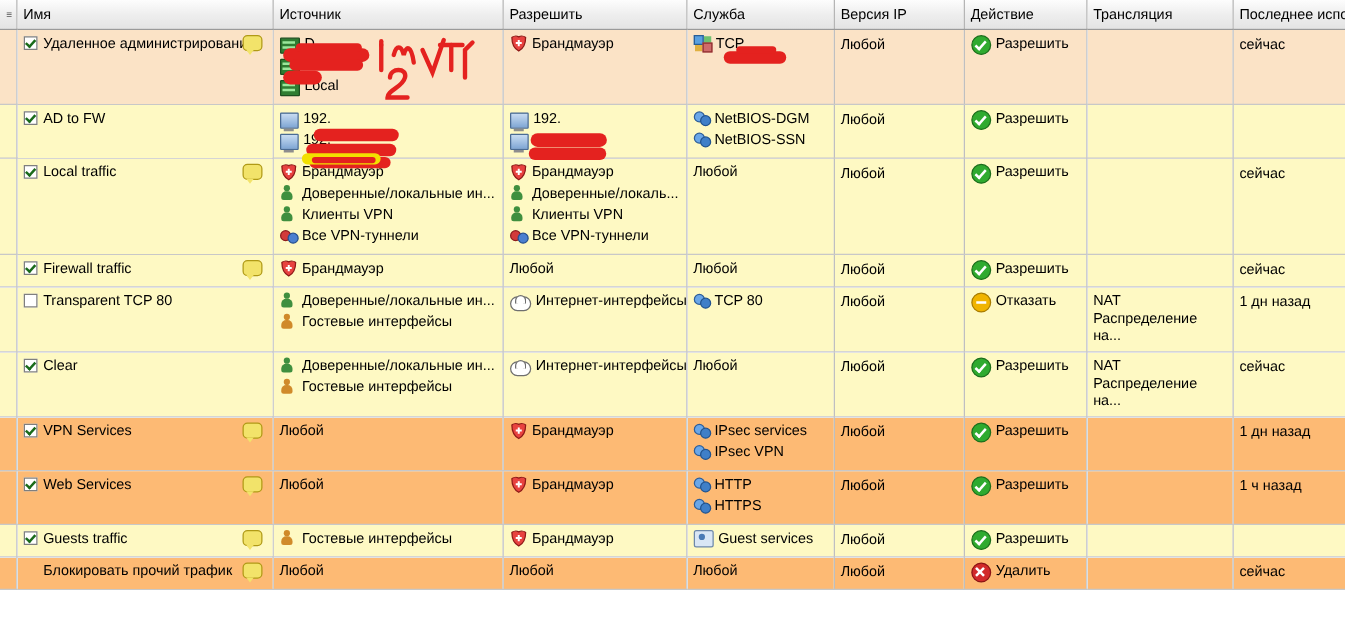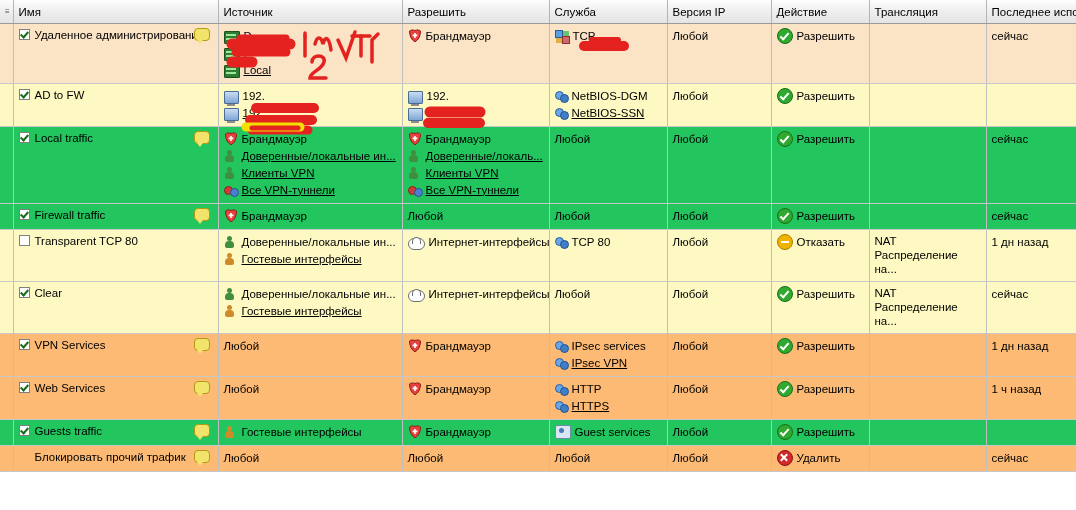--- a/index.html
+++ b/index.html
@@ -60,31 +60,31 @@
     display: block;
     font-size: 8px;
     line-height: 8px;
     letter-spacing: -1px;
     color: #555;
   }
 
   
   .row-orange td { background: #fbe3c6; }
   .row-white td { background: #fef9c3; }
-  .row-green td { background: #22c55e; }
+  .row-green td { background: #fef9c3; }
   .row-pink td { background: #fdba74; }
 
   .cellline {
     display: flex;
-    align-items: center;
+    align-items: flex-start;
     gap: 4px;
     line-height: 15px;
     height: 16px;
   }
-  .cellline + .cellline { margin-top: 1px; text-decoration: underline; }
+  .cellline + .cellline { margin-top: 1px; }
 
   .name-cell {
     position: relative;
     padding-left: 4px;
   }
   .name-inner {
     display: flex;
     align-items: flex-start;
     gap: 5px;
   }

